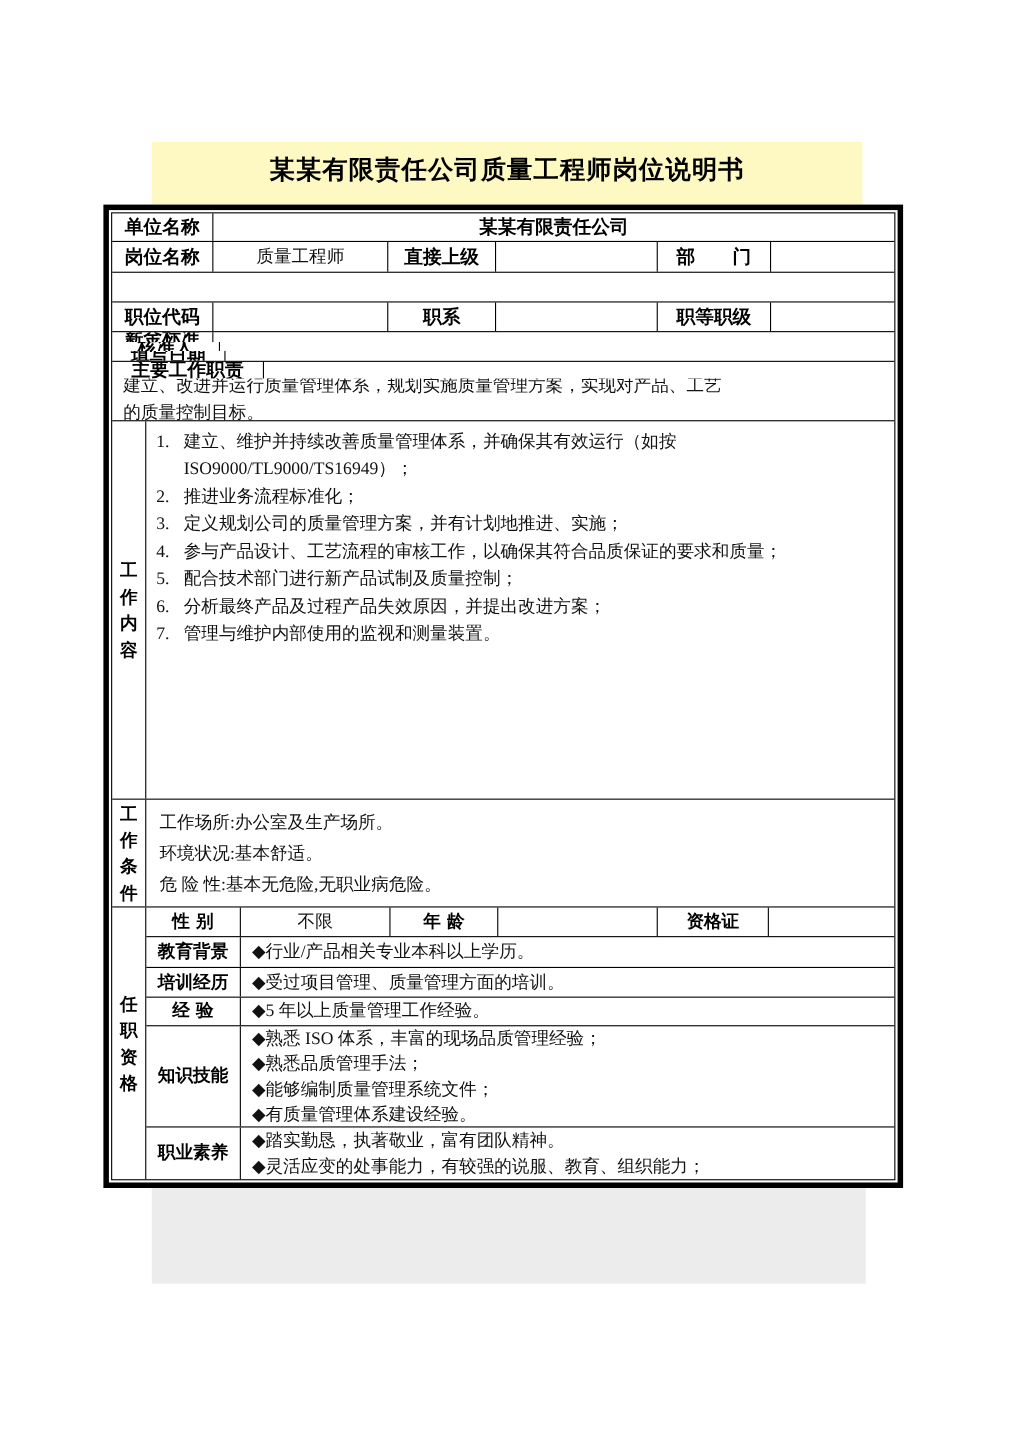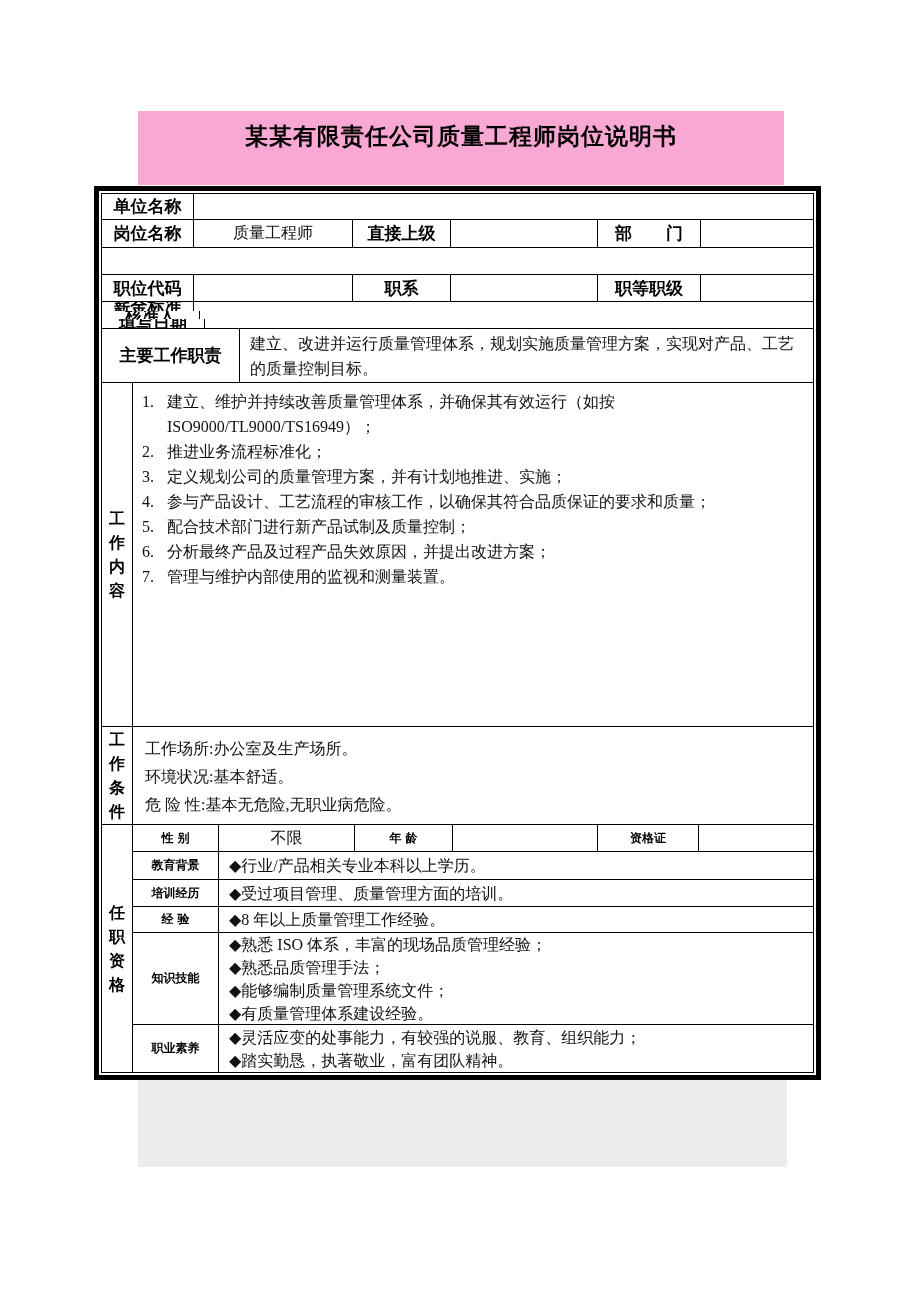--- a/index.html
+++ b/index.html
@@ -2,22 +2,22 @@
 <html><head>
 <meta charset="utf-8">
 <style>
   html,body{margin:0;padding:0;}
   body{
     width:920px;height:1302px;position:relative;background:#ffffff;
     font-family:"DejaVu Sans","Liberation Sans",sans-serif;color:#000;
   }
   
   .title-block{
-    position:absolute;left:138px;top:111px;width:646px;height:74px;
-    background:#f9a8d4;box-sizing:border-box;
+    position:absolute;left:138px;top:129px;width:646px;height:74px;
+    background:#fef9c3;box-sizing:border-box;
   }
   .doc-title{
     margin:0;padding-top:10px;text-align:center;
     font-size:23px;font-weight:bold;letter-spacing:1px;
     font-family:"Liberation Serif","DejaVu Serif",serif;
   }
   
   .footer-block{
     position:absolute;left:138px;top:1080px;width:649px;height:87px;
     background:#ececec;
@@ -32,21 +32,21 @@
     display:flex;flex-direction:column;
   }
   .row{display:flex;border-bottom:1px solid #000;box-sizing:border-box;}
   .row.norb{border-bottom:none;}
   .cell{
     border-right:1px solid #000;box-sizing:border-box;
     display:flex;align-items:center;justify-content:center;overflow:hidden;
   }
   .cell.last{border-right:none;}
   .lbl{font-weight:bold;font-size:17px;}
-  .sublbl{font-weight:bold;font-size:12px;}
+  .sublbl{font-weight:bold;font-size:16px;}
   .val{
     font-family:"Liberation Serif","DejaVu Serif",serif;
     font-size:16px;font-weight:normal;color:#111;
   }
   .vlbl{
     width:31px;border-right:1px solid #000;box-sizing:border-box;
     display:flex;align-items:center;justify-content:center;text-align:center;
     font-weight:bold;font-size:16px;line-height:24px;
     word-break:break-all;padding:0 6px;flex:none;
   }
@@ -81,20 +81,21 @@
 
 <div class="title-block">
   <h1 class="doc-title">某某有限责任公司质量工程师岗位说明书</h1>
 </div>
 
 <div class="doc-table">
   <div class="tbl-inner">
 
     <div class="row" style="height:26px;">
       <div class="cell lbl" style="width:92px;">单位名称</div>
+      <div class="cell lbl last" style="width:619px;">某某有限责任公司</div>
     </div>
 
     <div class="row" style="height:28px;">
       <div class="cell lbl" style="width:92px;">岗位名称</div>
       <div class="cell val" style="width:159px;">质量工程师</div>
       <div class="cell lbl" style="width:98px;">直接上级</div>
       <div class="cell val" style="width:147px;"></div>
       <div class="cell lbl" style="width:103px;">部　　门</div>
       <div class="cell val last" style="width:112px;"></div>
     </div>
@@ -117,21 +118,21 @@
 
     <div class="row" style="height:27px;flex-direction:column;">
       <div class="cell lbl" style="width:92px;">薪金标准</div>
       <div class="cell val" style="width:159px;"></div>
       <div class="cell lbl" style="width:98px;">核准人</div>
       <div class="cell val" style="width:147px;"></div>
       <div class="cell lbl" style="width:103px;">填写日期</div>
       <div class="cell val last" style="width:112px;"></div>
     </div>
 
-    <div class="row" style="height:54px;">
+    <div class="row" style="height:54px;flex-direction:column;">
       <div class="cell lbl" style="width:138px;">主要工作职责</div>
       <div class="cell val duty-text last" style="width:573px;">建立、改进并运行质量管理体系，规划实施质量管理方案，实现对产品、工艺的质量控制目标。</div>
     </div>
 
     <div class="row" style="height:344px;">
       <div class="vlbl">工作内容</div>
       <div class="wc-content">
         <div class="wc-item">
           <span class="wc-num">1.</span>
           <span class="wc-txt">建立、维护并持续改善质量管理体系，并确保其有效运行（如按 ISO9000/TL9000/TS16949）；</span>
@@ -195,39 +196,39 @@
         <div class="row" style="height:27px;">
           <div class="cell sublbl" style="width:86px;">培训经历</div>
           <div class="cell val bullets last" style="width:594px;">
             <span>◆受过项目管理、质量管理方面的培训。</span>
           </div>
         </div>
 
         <div class="row" style="height:26px;">
           <div class="cell sublbl" style="width:86px;">经 验</div>
           <div class="cell val bullets last" style="width:594px;">
-            <span>◆8 年以上质量管理工作经验。</span>
+            <span>◆5 年以上质量管理工作经验。</span>
           </div>
         </div>
 
         <div class="row" style="height:92px;">
           <div class="cell sublbl" style="width:86px;">知识技能</div>
           <div class="cell val bullets last" style="width:594px;">
             <span>◆熟悉 ISO 体系，丰富的现场品质管理经验；</span>
             <span>◆熟悉品质管理手法；</span>
             <span>◆能够编制质量管理系统文件；</span>
             <span>◆有质量管理体系建设经验。</span>
           </div>
         </div>
 
         <div class="row norb" style="height:47px;">
           <div class="cell sublbl" style="width:86px;">职业素养</div>
           <div class="cell val bullets last" style="width:594px;">
+            <span>◆踏实勤恳，执著敬业，富有团队精神。</span>
             <span>◆灵活应变的处事能力，有较强的说服、教育、组织能力；</span>
-            <span>◆踏实勤恳，执著敬业，富有团队精神。</span>
           </div>
         </div>
 
       </div>
     </div>
 
   </div>
 </div>
 
 <div class="footer-block"></div>

